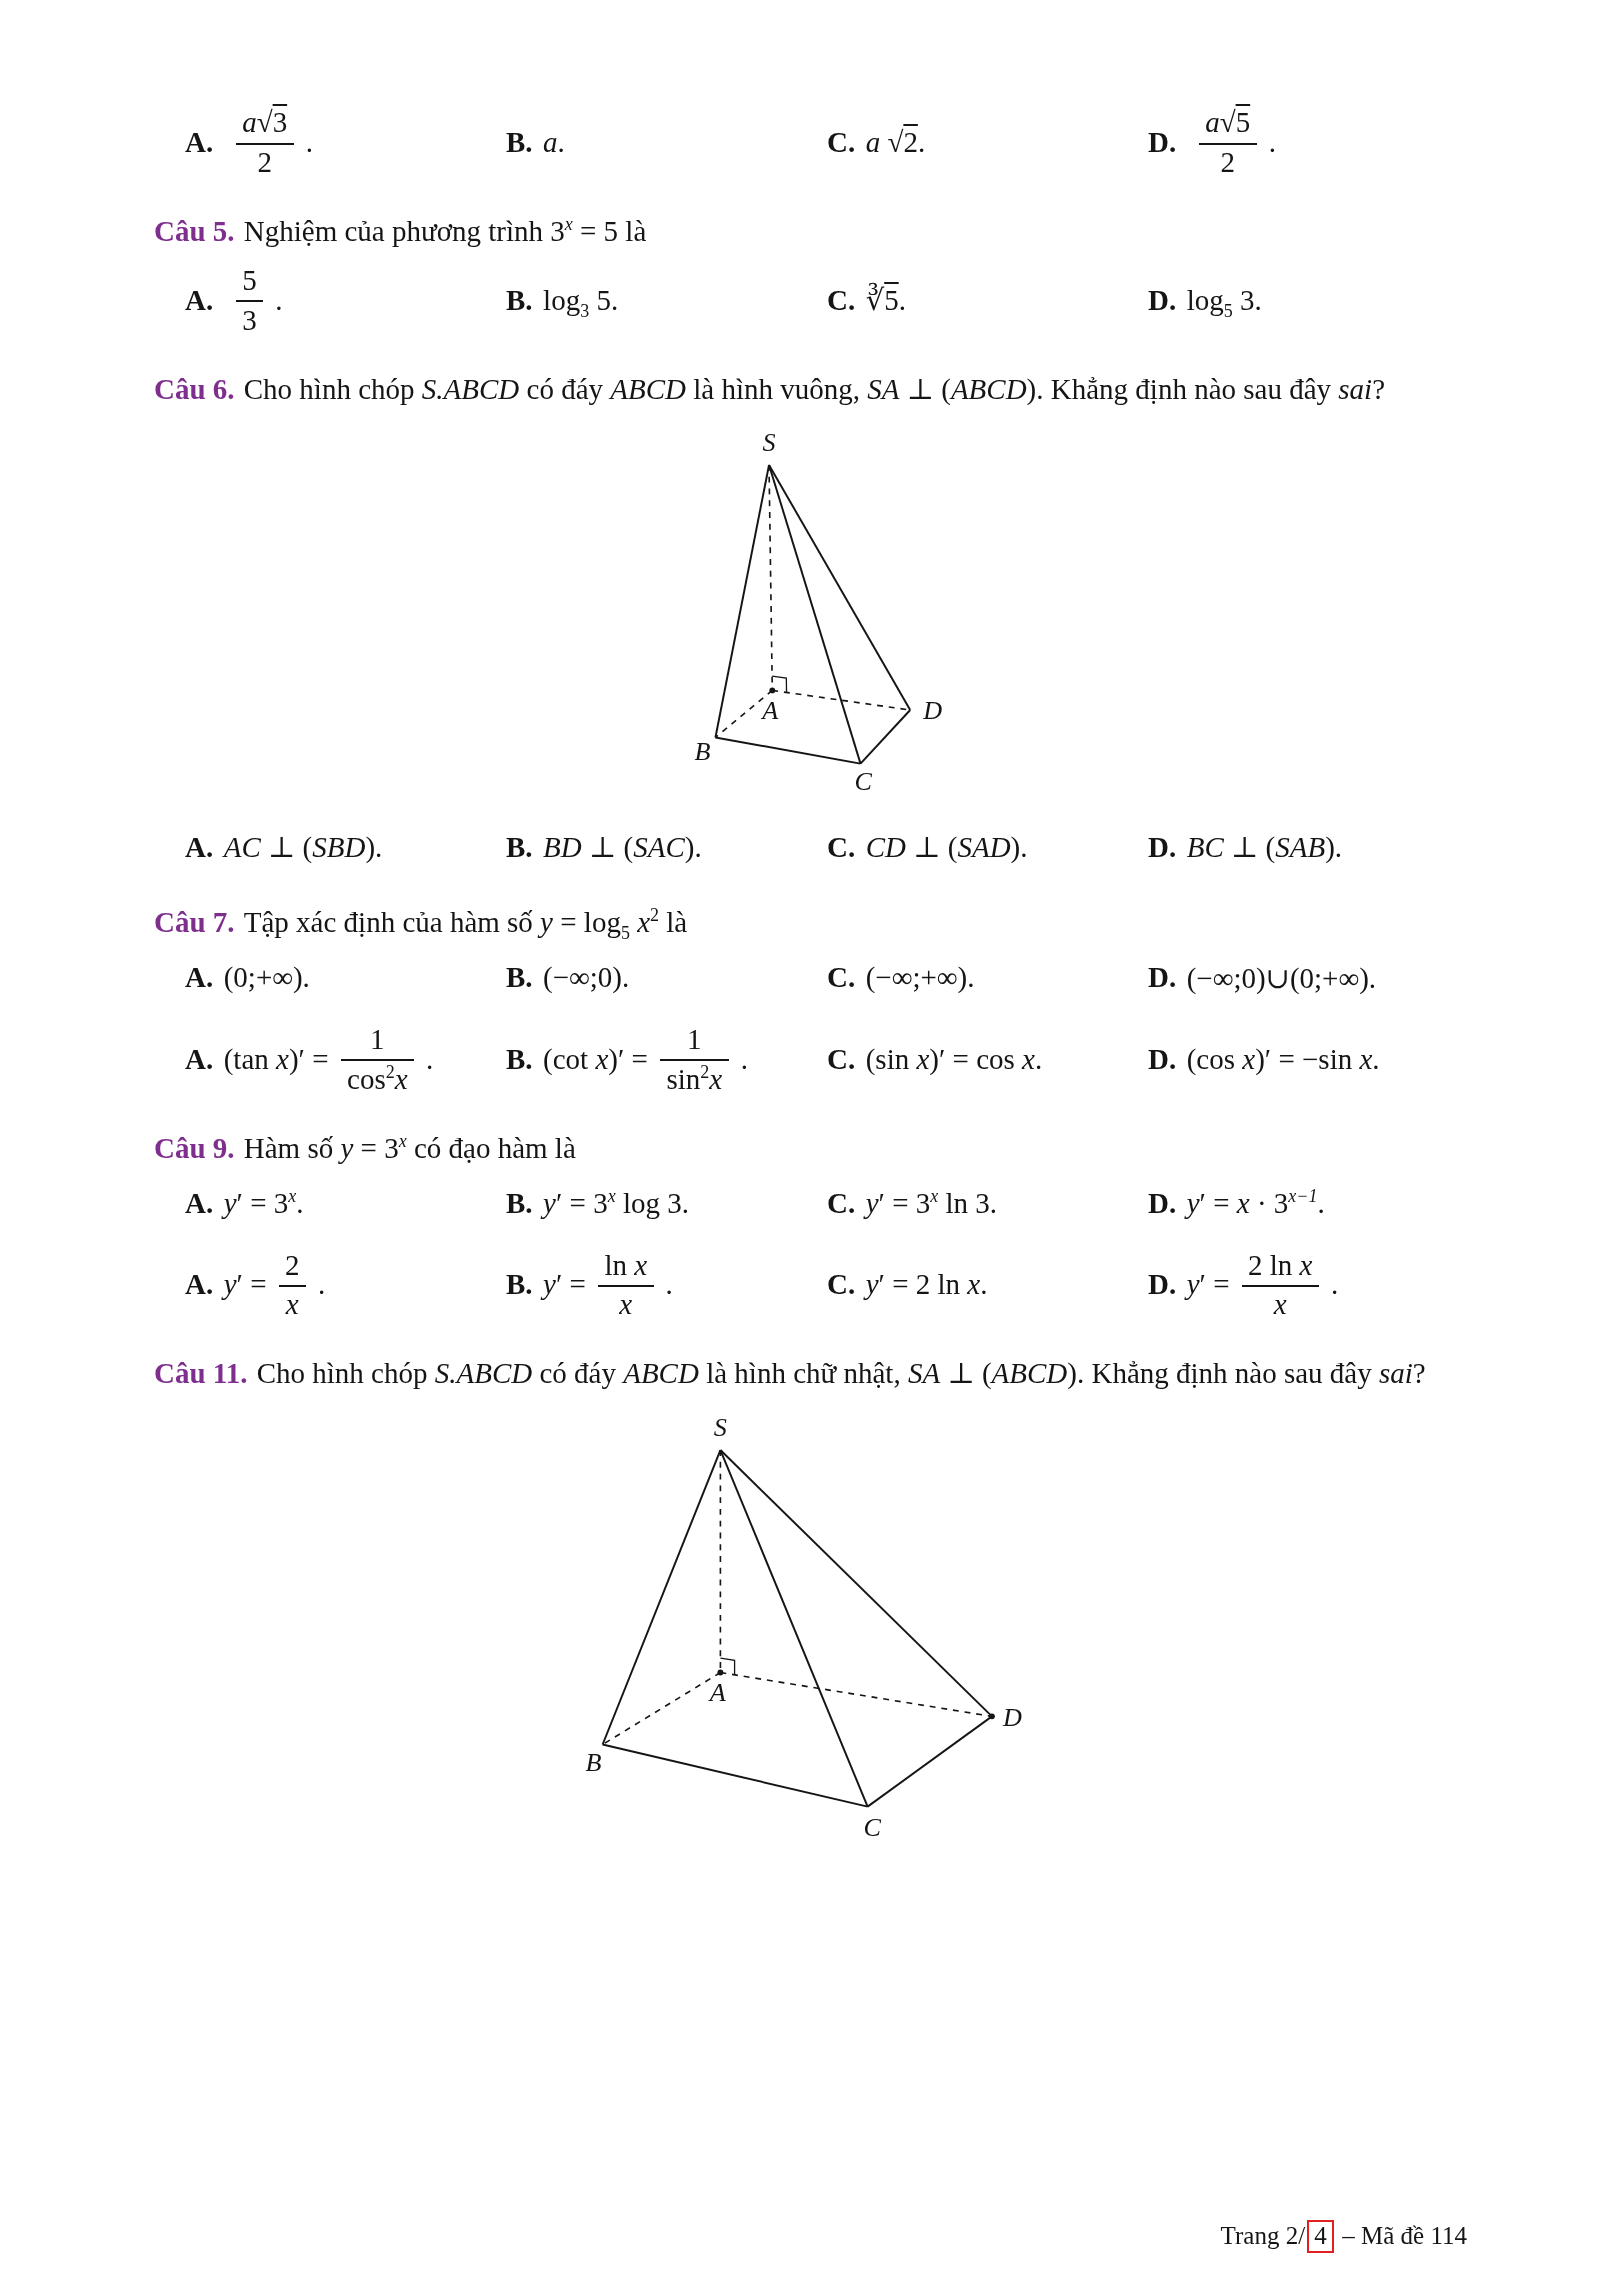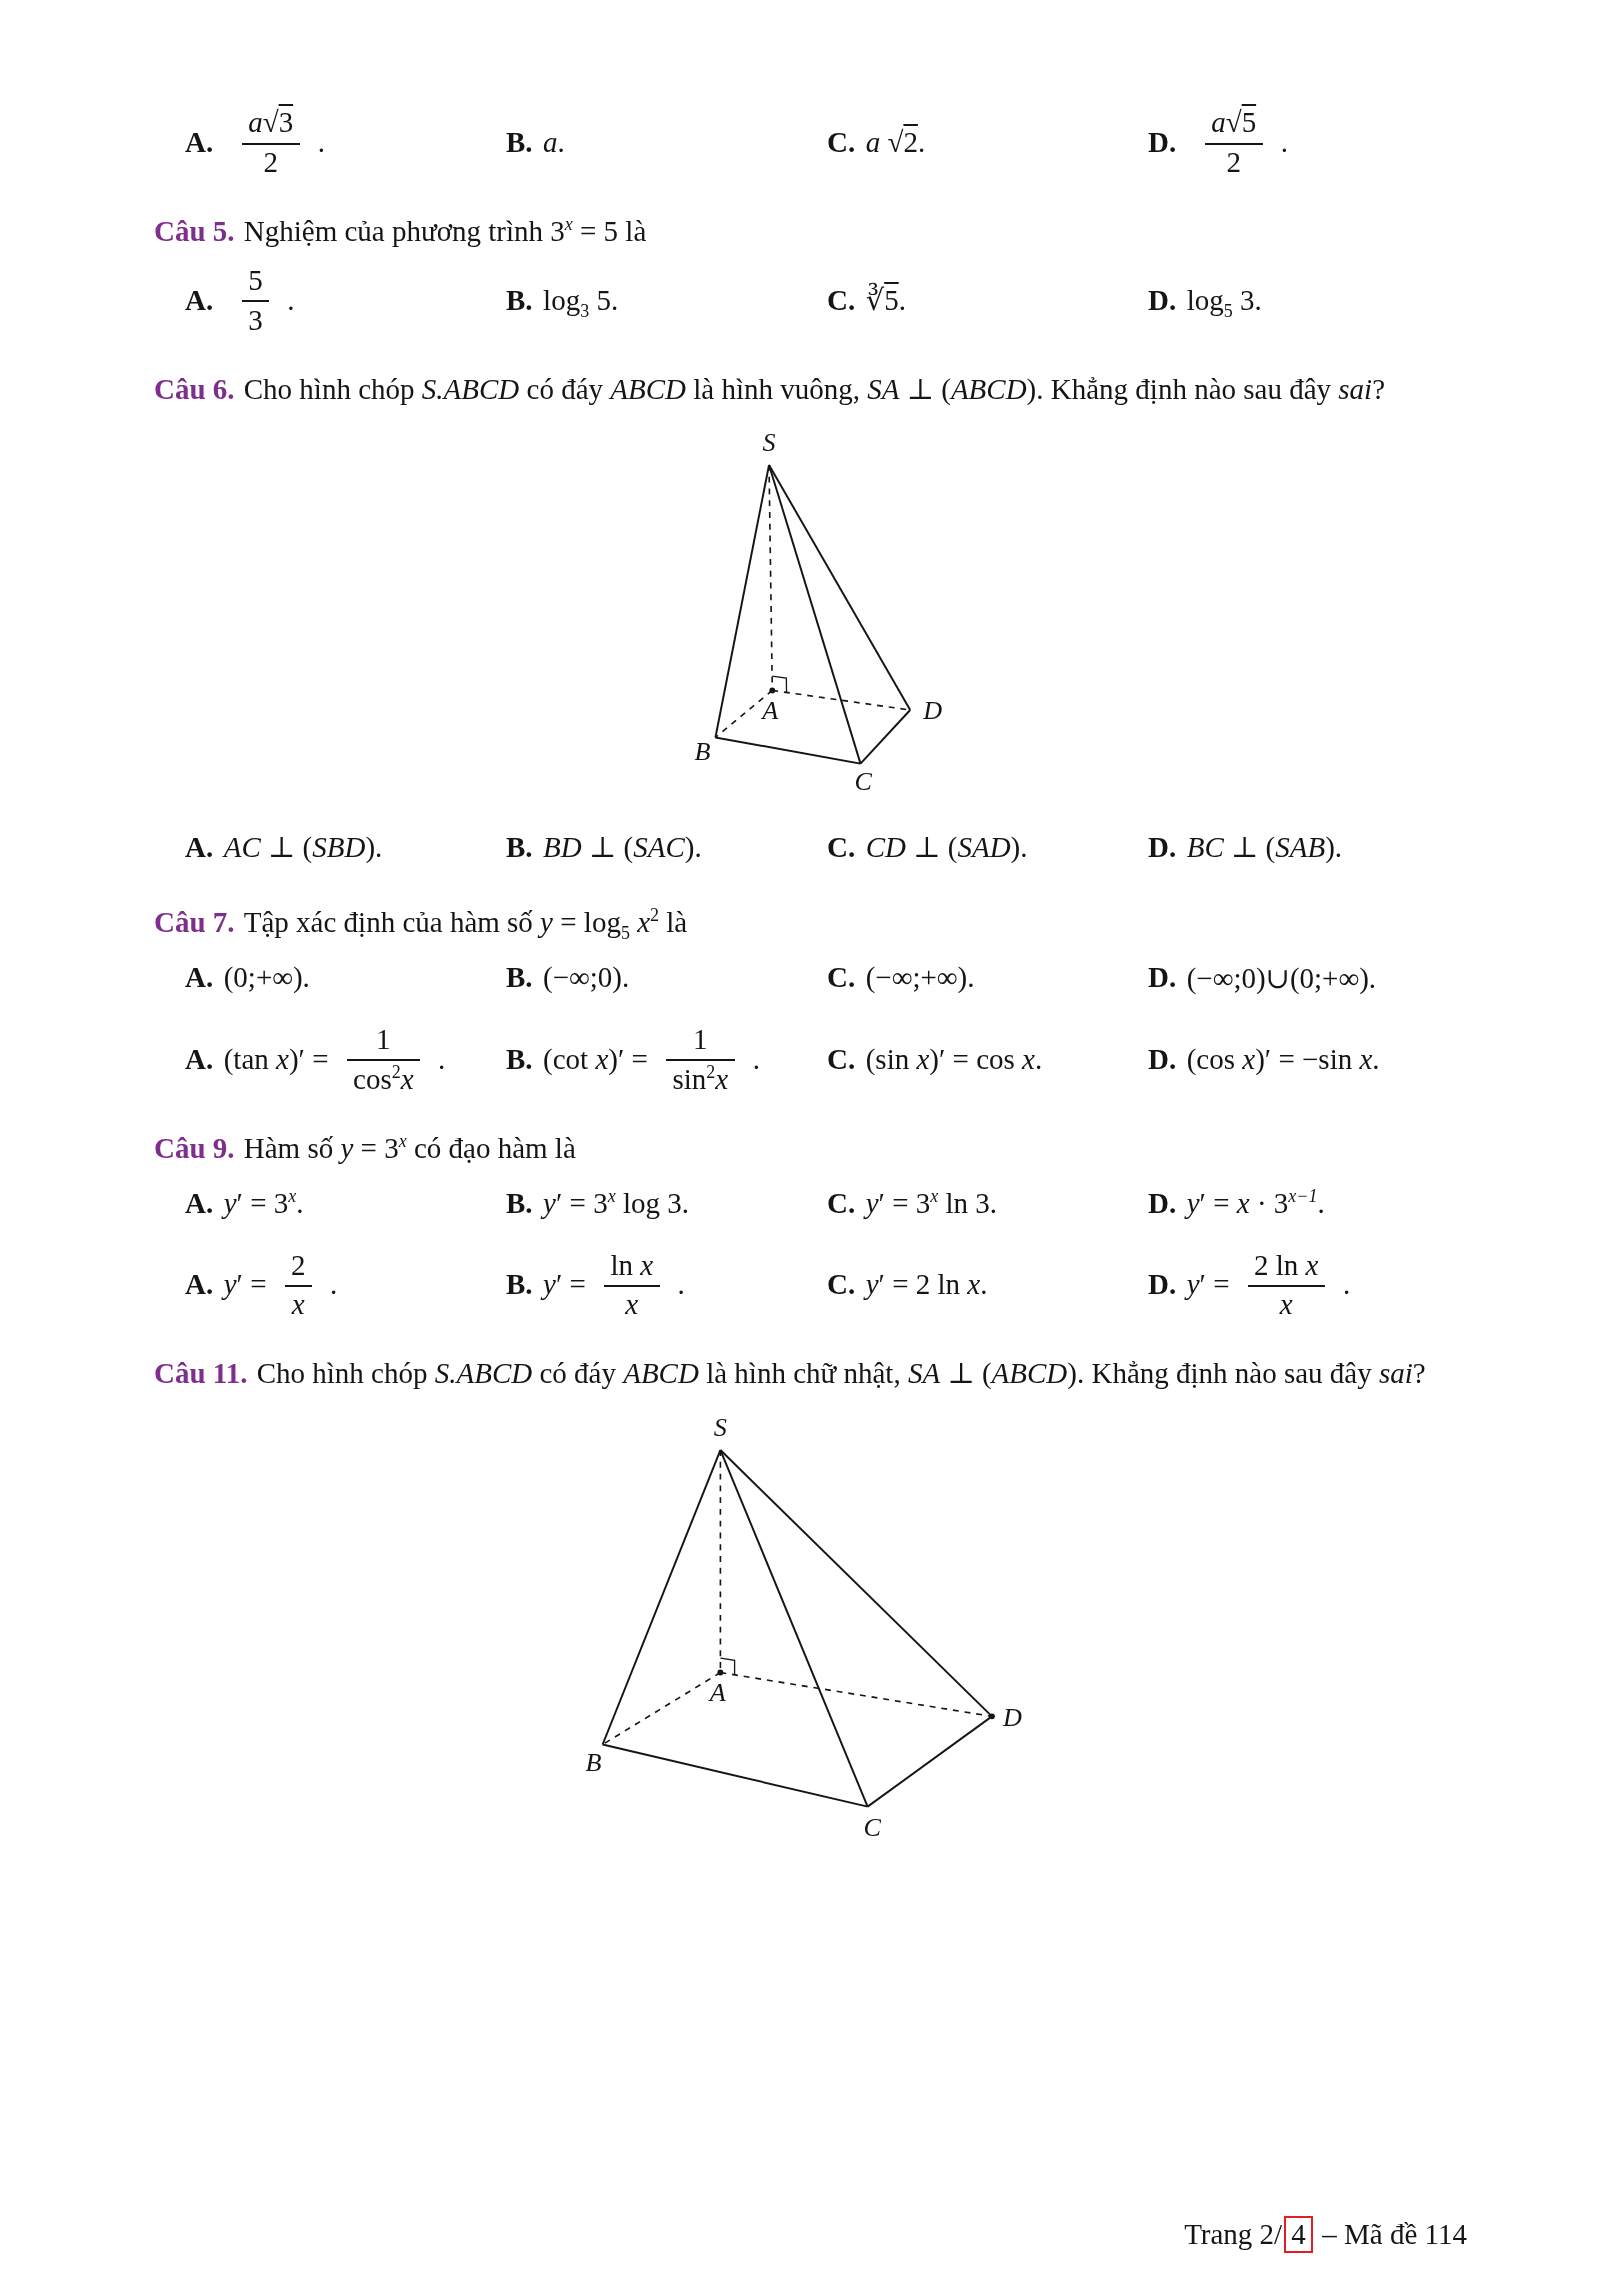--- a/index.html
+++ b/index.html
@@ -7,30 +7,30 @@
     width:1623px;height:2295px;box-sizing:border-box;
     padding:97px 154px 0 154px;position:relative;
     font-family:"Liberation Serif","DejaVu Serif",serif;
     font-size:29px;color:#151515;background:#ffffff;
   }
   .opts{display:flex;align-items:center;padding-left:31px;margin:9.2px 0 22px 0;}
   .opt{flex:1;display:flex;align-items:center;min-height:46px;}
   .letter{font-weight:bold;margin-right:10.5px;}
   .q{margin:29px 0 5.2px 0;line-height:1.6;}
   .qlabel{color:var(--c-question_label,#7e2f8e);font-weight:bold;margin-right:9.2px;}
-  .frac{display:inline-block;text-align:center;vertical-align:middle;margin:0 18px;}
+  .frac{display:inline-block;text-align:center;vertical-align:middle;margin:0 12px;}
   .frac .num{display:block;border-bottom:2px solid #151515;padding:1.3px 6.5px 3.3px 6.5px;line-height:1.1;}
   .frac .den{display:block;padding:2.6px 6.5px 0 6.5px;line-height:1.1;}
   sup,sub{font-size:62%;line-height:0;}
   .i{font-style:italic;}
   .bi{font-style:italic;font-weight:normal;}
   .rad{text-decoration:overline;}
   .diagram{text-align:center;margin:17px 0 22px 0;}
   svg text{font-family:"Liberation Serif","DejaVu Serif",serif;font-style:italic;font-size:40px;fill:#151515;}
-  .footer{position:absolute;right:156px;bottom:42px;font-size:29px;color:#151515;}
+  .footer{position:absolute;right:156px;bottom:42px;font-size:25px;color:#151515;}
   .redbox{border:2px solid var(--c-link_box,#e02020);padding:0 5.2px;margin:0 2px;display:inline-block;line-height:1.15;}
 </style>
 </head>
 <body>
 
 <div class="page">
 
   <div class="opts">
     <div class="opt">
       <span class="letter">A.</span>

